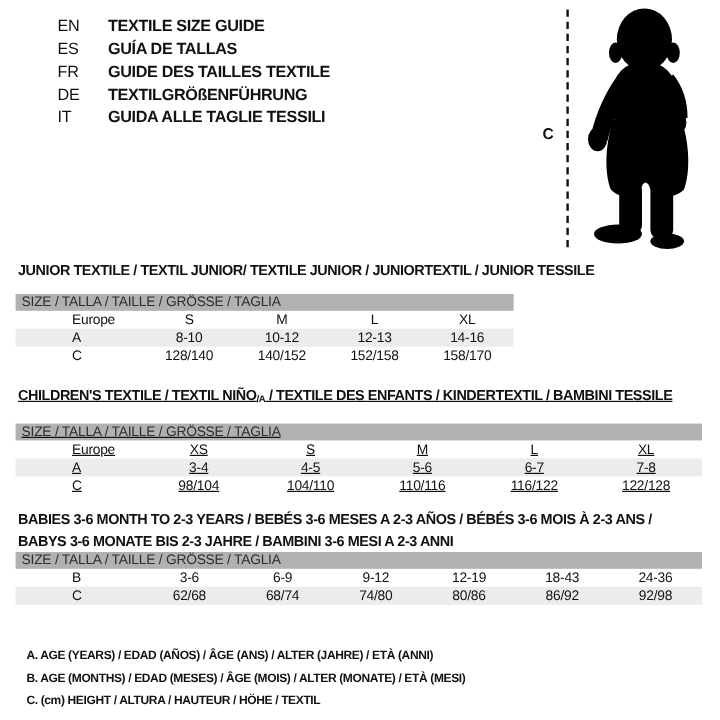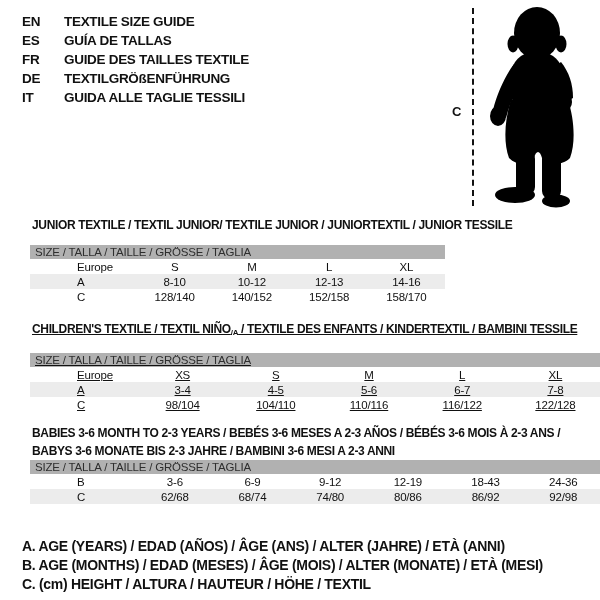--- a/index.html
+++ b/index.html
@@ -14,48 +14,48 @@
   body{
     width:600px;height:600px;background:var(--bg-color);
     font-family:"Liberation Sans","DejaVu Sans",sans-serif;
     color:var(--text-color);
   }
   .page{position:relative;width:600px;height:600px;overflow:hidden;background:var(--bg-color);}
 
   
   .lang-block{position:absolute;left:22px;top:12px;}
   .lang-row{display:flex;height:19px;align-items:center;}
-  .lang-code{width:42px;font-size:13.5px;font-weight:bold;letter-spacing:-0.3px;}
+  .lang-code{width:42px;font-size:13.5px;font-weight:normal;letter-spacing:-0.3px;margin-left:26px;}
   .lang-title{font-size:13.5px;font-weight:bold;letter-spacing:-0.3px;white-space:nowrap;}
 
   
   .figure{position:absolute;left:440px;top:0;width:160px;height:215px;}
   .dash-line{position:absolute;left:32px;top:8px;height:198px;width:0;border-left:2px dashed var(--text-color);}
   .c-label{position:absolute;left:12px;top:104px;font-size:13px;font-weight:bold;}
   .baby-svg{position:absolute;left:44px;top:6px;}
 
   
-  .tbl{position:absolute;left:30px;}
+  .tbl{position:absolute;left:13px;}
   .tbl-title{margin:0 0 0 2px;font-size:12px;font-weight:bold;letter-spacing:-0.35px;white-space:nowrap;line-height:14px;}
   .tbl-title .sub{font-size:8px;vertical-align:-2px;}
   .bar{background:var(--bar-color);height:14px;line-height:14px;padding-left:5px;
        font-size:11.5px;letter-spacing:-0.2px;color:var(--bar-text-color);white-space:nowrap;}
   .trow{display:flex;height:15px;align-items:center;font-size:11.5px;letter-spacing:-0.2px;}
   .trow.shaded{background:var(--stripe-color);}
   .lbl{width:64px;padding-left:5px;flex:0 0 64px;margin-left:42px;}
   .cell{flex:1;text-align:center;}
   .s1{top:218px;width:415px;}
   .s2{top:322px;width:572px;text-decoration:underline;}
   .s3{top:424px;width:572px;}
   .s1 .tbl-title,.s2 .tbl-title{margin-bottom:13px;}
   .s3 .tbl-title{line-height:18px;margin-bottom:0;}
 
   
   .fnotes{position:absolute;left:22px;top:537px;}
-  .fnote{font-size:14px;font-weight:bold;letter-spacing:-0.3px;line-height:19px;white-space:nowrap;}
+  .fnote{font-size:10px;font-weight:bold;letter-spacing:-0.3px;line-height:19px;white-space:nowrap;}
 </style>
 </head>
 <body>
 
 <div class="page">
 
   <div class="lang-block">
     <div class="lang-row">
       <span class="lang-code">EN</span>
       <span class="lang-title">TEXTILE SIZE GUIDE</span>

